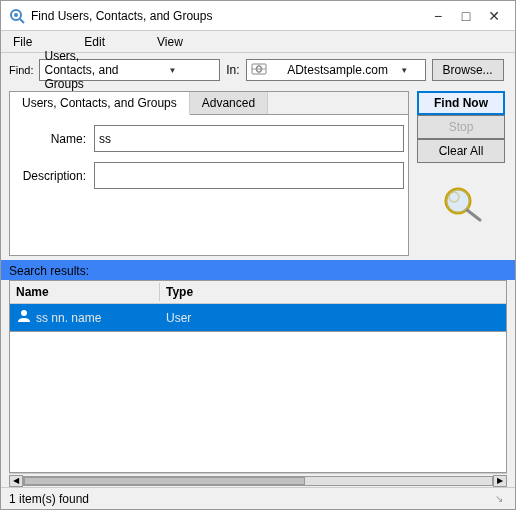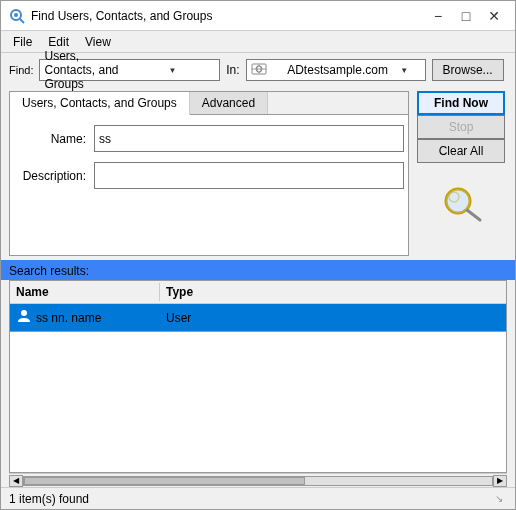--- a/index.html
+++ b/index.html
@@ -57,20 +57,21 @@
       justify-content: center;
       color: #333;
     }
     .menu-bar {
       background: #f0f0f0;
       height: 22px;
       display: flex;
       align-items: center;
       padding: 0 4px;
       border-bottom: 1px solid #ccc;
+      gap: 36px;
     }
     .menu-item {
       padding: 2px 8px;
       font-size: 12px;
       cursor: pointer;
       color: #000;
     }
     .toolbar {
       padding: 6px 8px;
       display: flex;
@@ -243,21 +244,21 @@
       border-right: 1px solid #ccc;
     }
     .results-header-cell:last-child { border-right: none; }
     .results-row {
       display: flex;
       align-items: center;
       padding: 2px 0;
     }
     .results-row.selected {
       background: #0078d7;
-      color: #000000;
+      color: #e5e5e5;
     }
     .results-cell {
       font-size: 12px;
       padding: 2px 6px;
     }
     .col-name { width: 150px; }
     .col-type { width: 180px; }
     .col-desc { flex: 1; }
     .scrollbar-area {
       height: 14px;

